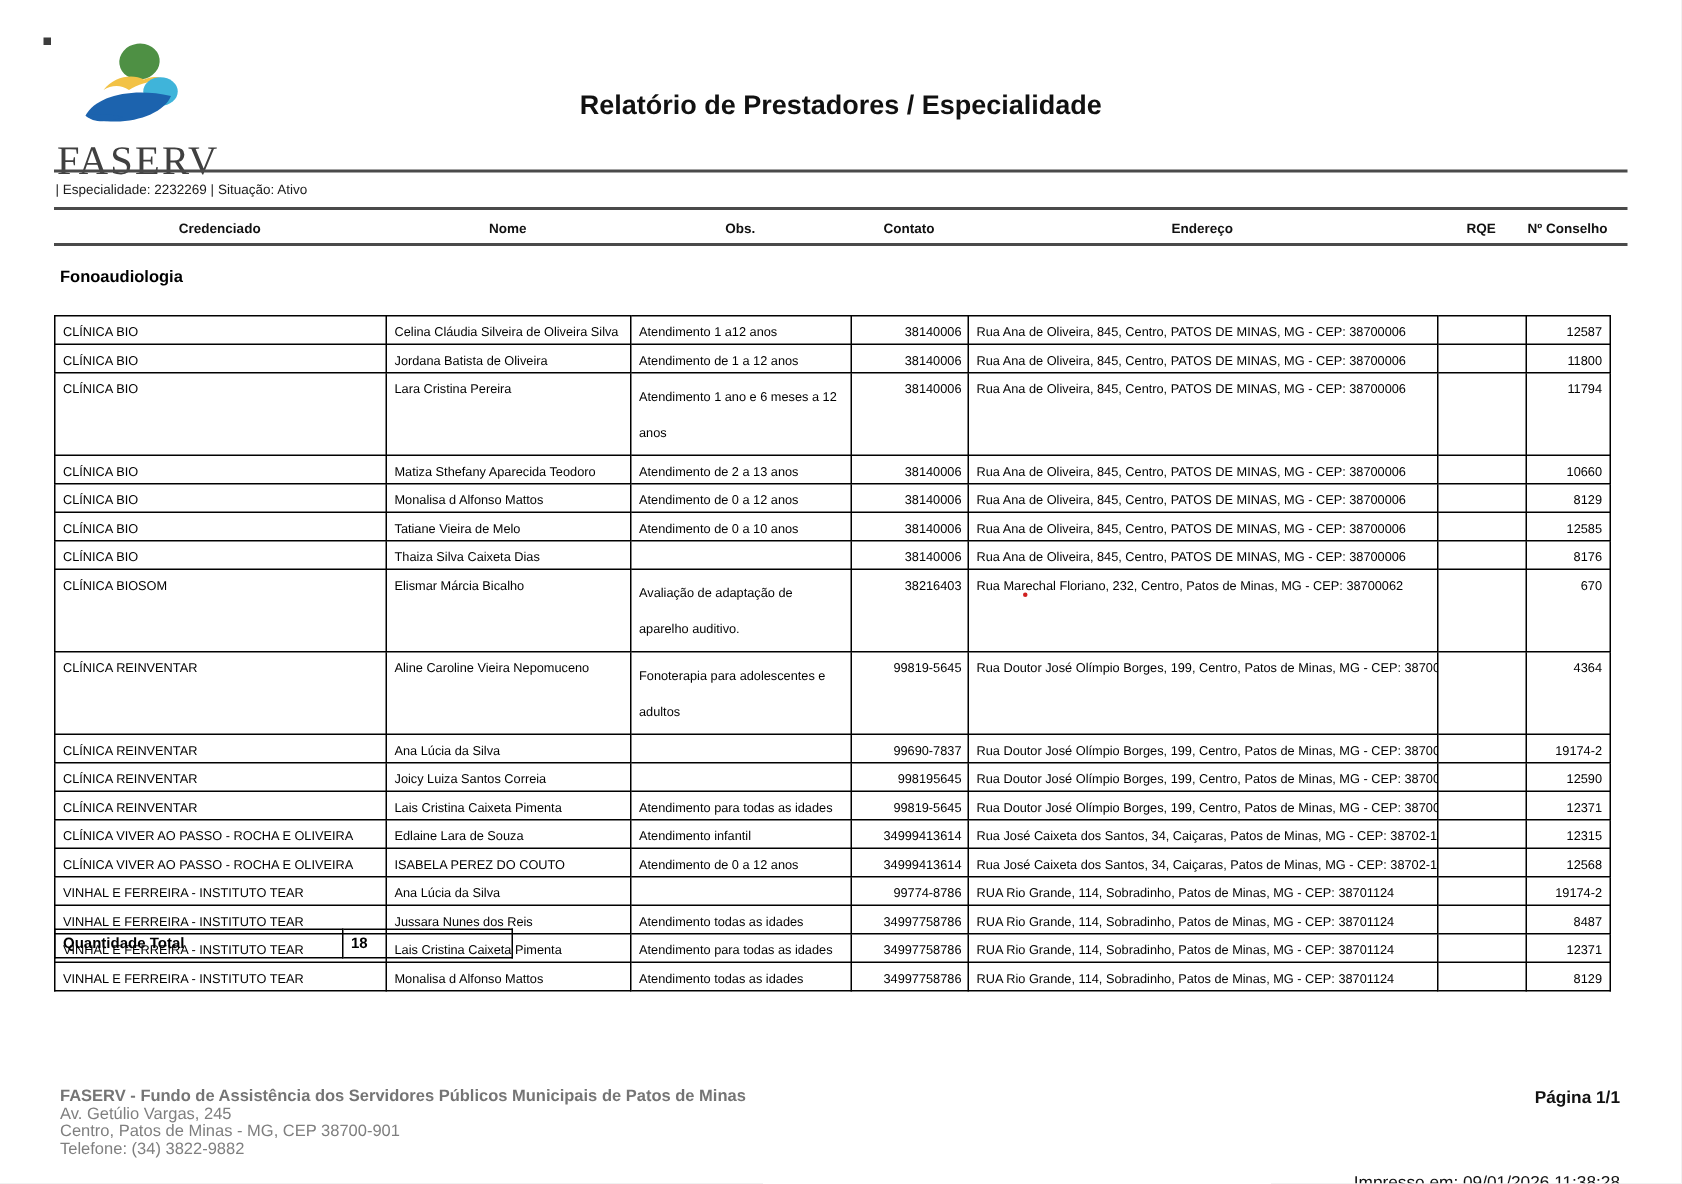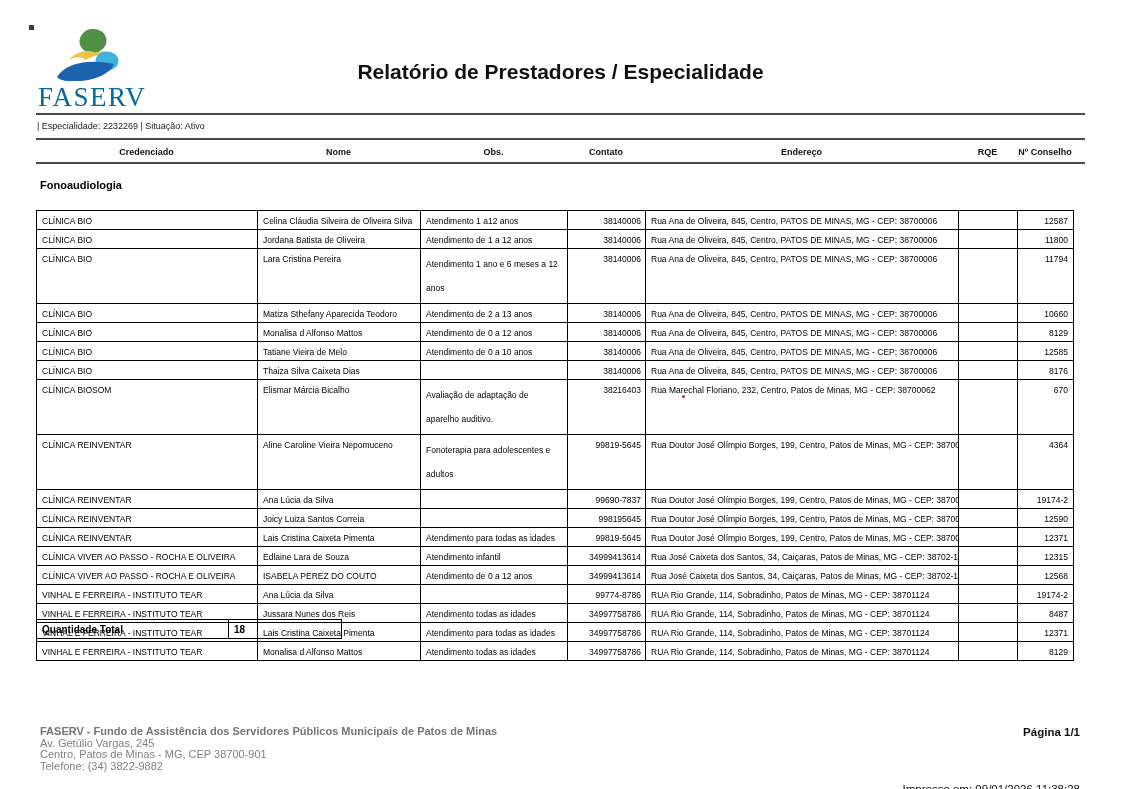--- a/index.html
+++ b/index.html
@@ -5,28 +5,28 @@
   * { margin:0; padding:0; box-sizing:border-box; }
   html,body { background:#e8e8e8; }
   .page {
     position:relative; width:1121px; height:789px; background:#ffffff;
     font-family:"Liberation Sans", sans-serif; color:#000; overflow:hidden;
   }
   
   .logo { position:absolute; left:36px; top:26px; width:115px; height:90px; }
   .logo svg { position:absolute; left:0; top:0; }
   .logo-text {
-    position:absolute; left:2px; top:56px; width:112px;
+    position:absolute; left:2px; top:66px; width:112px;
     font-family:"Liberation Serif", serif; font-size:27px; font-weight:400;
-    color:#0369a1; letter-spacing:1.5px;
+    color:#404040; letter-spacing:1.5px;
   }
   .artifact { position:absolute; left:29px; top:25px; width:5px; height:5px; background:#3c3c3c; }
   .report-title {
     position:absolute; left:0; top:60px; width:1121px; text-align:center;
-    font-size:21px; font-weight:bold; color:#111;
+    font-size:18px; font-weight:bold; color:#111;
   }
   .rule { position:absolute; left:36px; width:1049px; height:0; border-top:2px solid #4a4a4a; }
   .rule-1 { top:113px; } .rule-2 { top:138px; } .rule-3 { top:162px; }
   .filter-line { position:absolute; left:37px; top:121px; font-size:9px; color:#1a1a1a; }
   .col-headers { position:absolute; left:36px; top:147px; width:1037px; display:flex; }
   .col-headers .hcell { font-size:9px; font-weight:bold; text-align:center; color:#111; }
   
   .section-title { position:absolute; left:40px; top:179px; font-size:11px; font-weight:bold; }
   
   .prov-table {

